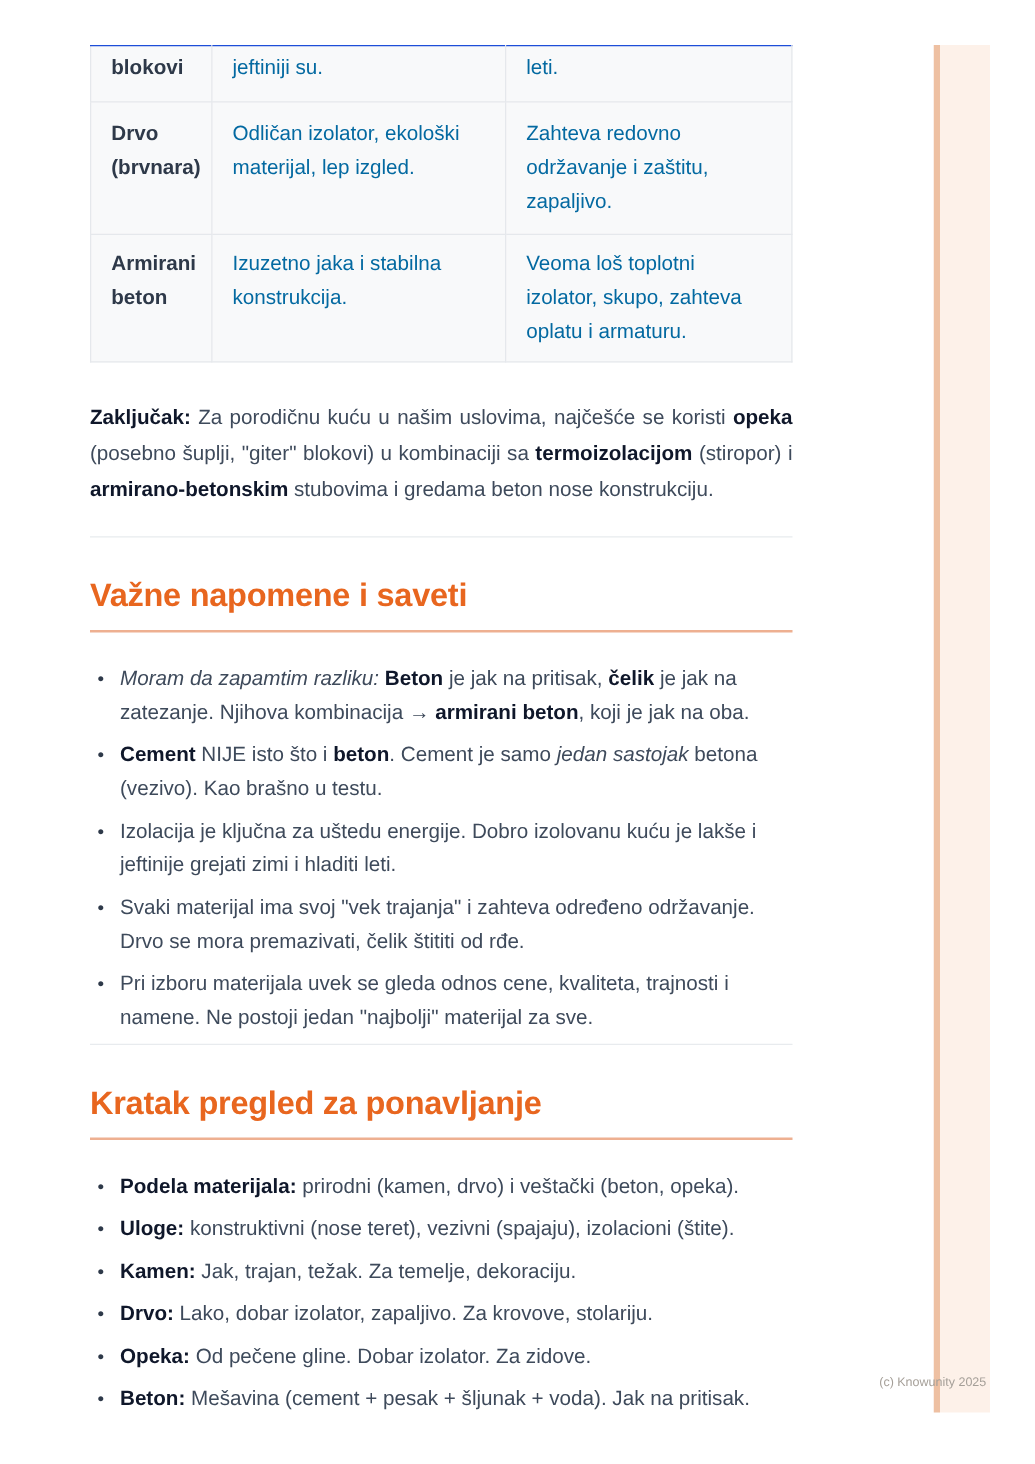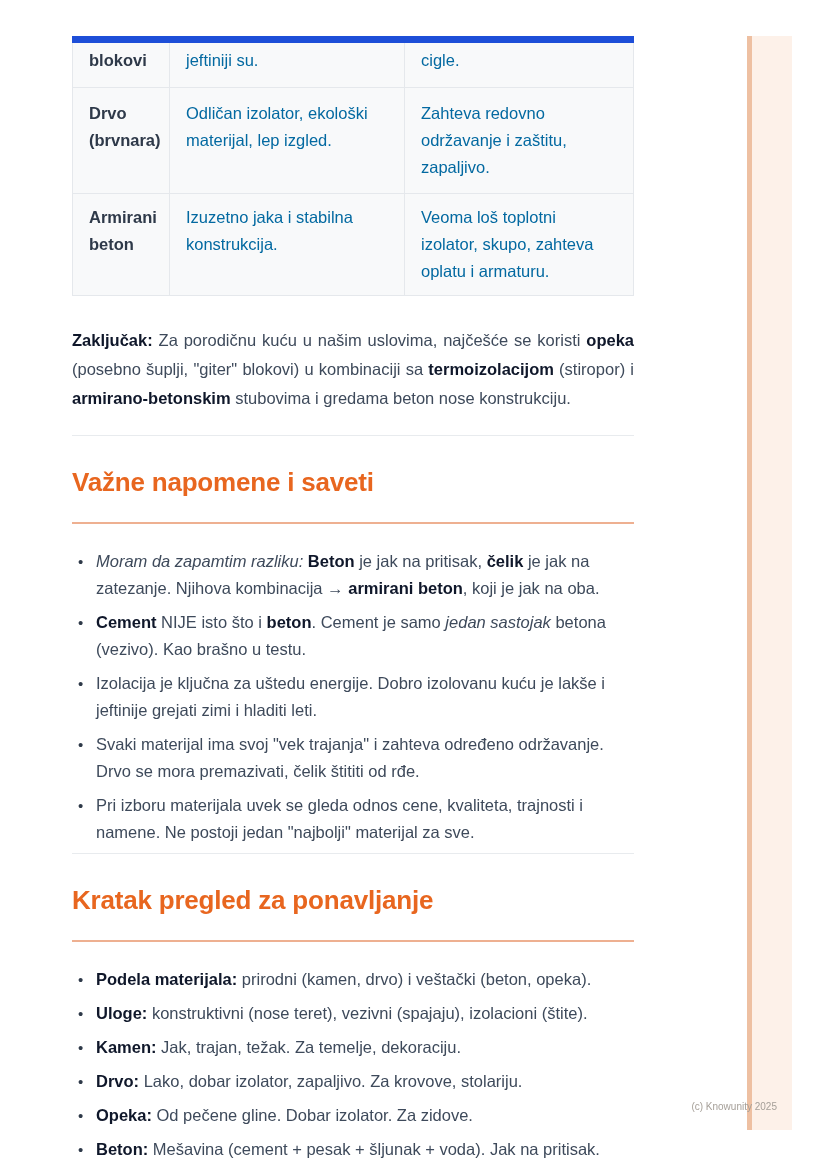--- a/index.html
+++ b/index.html
@@ -40,38 +40,38 @@
   table.materials td {
     border: 1px solid #e5e8ec;
     vertical-align: top;
     padding: 12px 16px;
     line-height: 27px;
     color: #0369a1;
   }
   table.materials col.c1 { width: 97px; }
   table.materials col.c2 { width: 235px; }
   table.materials td.mat { font-weight: bold; color: #2e3949; }
-  table.materials tr.cut td { padding-top: 4px; padding-bottom: 13px; border-top: 7px solid #1d4ed8; }
+  table.materials tr.cut td { padding-top: 4px; padding-bottom: 13px; border-top: 1px solid #1d4ed8; }
   table.materials tr.r3 td { padding-top: 10px; padding-bottom: 10px; }
 
   .conclusion {
     margin: 30px 0 22px;
     line-height: 29px;
     text-align: justify;
   }
 
   hr.divider {
     border: none;
     border-top: 1px solid #e8ebee;
     margin: 0;
   }
 
   h2.section-title {
     margin: 30px 0 24px;
-    padding-bottom: 24px;
+    padding-bottom: 12px;
     border-bottom: 2px solid #eeb091;
     color: #e8661f;
     font-size: 26px;
     line-height: 32px;
     font-weight: bold;
     letter-spacing: -0.2px;
   }
 
   ul.bullets { list-style: none; margin: 0; }
   ul.bullets li {
@@ -84,21 +84,21 @@
     position: absolute; left: 6px; top: 0;
     color: #2e3949;
     font-size: 15px;
   }
 
   .b { font-weight: bold; color: #0f172a; }
   .i { font-style: italic; }
 
   .copyright {
     position: absolute;
-    top: 1101px; right: 51px;
+    top: 1101px; right: 39px;
     font-size: 10px;
     color: #a59f98;
     z-index: 2;
   }
 </style>
 </head>
 <body>
 
 <div class="stripe-light"></div>
 <div class="stripe-dark"></div>
@@ -108,21 +108,21 @@
   <table class="materials">
     <colgroup>
         <col class="c1">
         <col class="c2">
         <col>
       </colgroup>
     <tbody>
       <tr class="cut">
         <td class="mat">blokovi</td>
         <td>jeftiniji su.</td>
-        <td>cigle.</td>
+        <td>leti.</td>
       </tr>
       <tr>
         <td class="mat">Drvo (brvnara)</td>
         <td>Odličan izolator, ekološki materijal, lep izgled.</td>
         <td>Zahteva redovno održavanje i zaštitu, zapaljivo.</td>
       </tr>
       <tr class="r3">
         <td class="mat">Armirani beton</td>
         <td>Izuzetno jaka i stabilna konstrukcija.</td>
         <td>Veoma loš toplotni izolator, skupo, zahteva oplatu i armaturu.</td>

